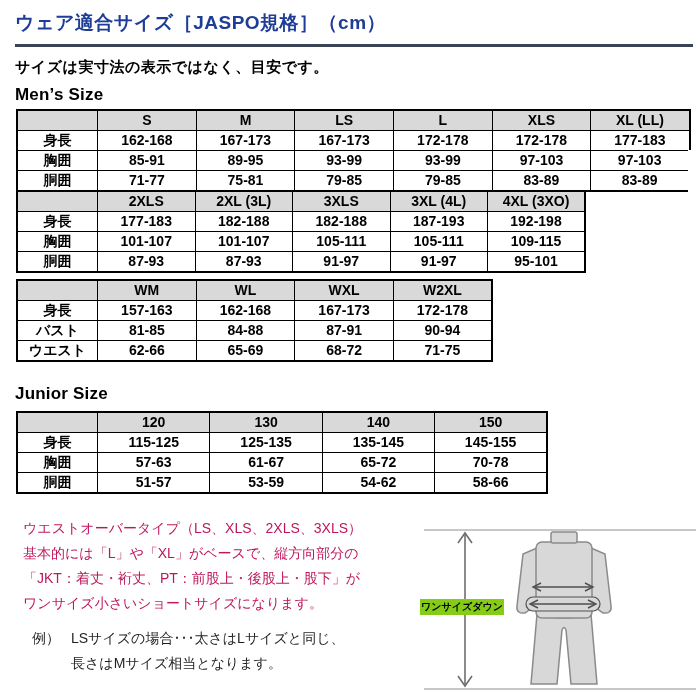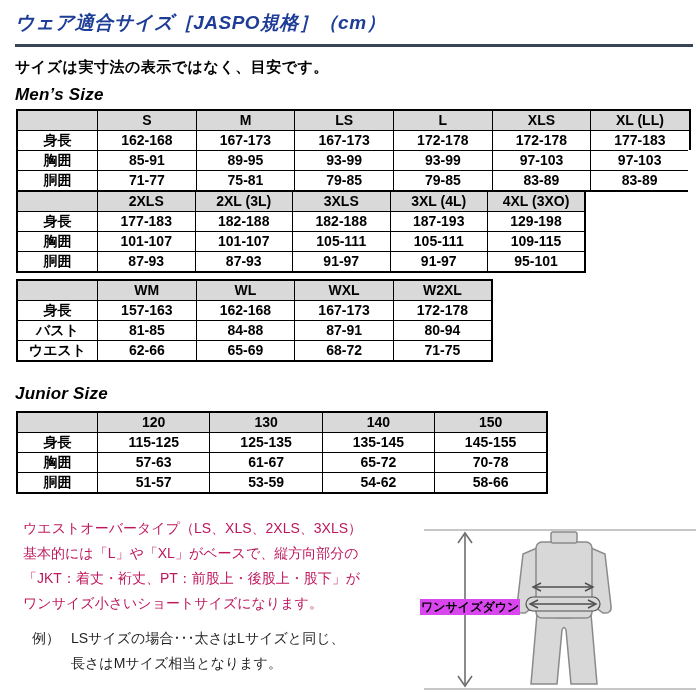--- a/index.html
+++ b/index.html
@@ -2,25 +2,25 @@
 <html><head>
 <meta charset="utf-8">
 <style>
   html,body{margin:0;padding:0;}
   body{
     width:700px;height:700px;background:#ffffff;position:relative;overflow:hidden;
     font-family:"Liberation Sans","DejaVu Sans",sans-serif;color:#000;
   }
   .content{padding:8px 0 0 15px;}
   h1.title{
-    color:#1e3d96;font-size:19px;font-weight:bold;margin:2px 0 0 0;letter-spacing:.5px;font-style:italic;
+    color:#1e3d96;font-size:19px;font-weight:bold;margin:2px 0 0 0;letter-spacing:.5px;
   }
   .rule{height:2.5px;background:#3a4456;width:678px;margin-top:8px;}
   .subtitle{font-size:15px;font-weight:bold;margin-top:11px;letter-spacing:.5px;}
-  h2.section{font-size:17px;font-weight:bold;margin:0;letter-spacing:.2px;font-style:italic;}
+  h2.section{font-size:17px;font-weight:bold;margin:0;letter-spacing:.2px;}
   h2.m-mens{margin-top:8px;}
   h2.m-womens{margin-top:15px;}
   h2.m-junior{margin-top:22px;}
   table.size-table{border-collapse:collapse;table-layout:fixed;margin-left:1px;}
   table.size-table td{
     border:1.5px solid #000;text-align:center;font-weight:bold;font-size:14px;
     height:15px;padding:1px 0 2px 0;line-height:16px;white-space:nowrap;overflow:hidden;
   }
   table.size-table{border:2.5px solid #000;}
   table.size-table tr.hrow td{background:#d9d9d9;}
@@ -30,22 +30,22 @@
   #wtab{width:477px;margin-top:6px;border-radius:11px;}
   #jtab{width:532px;margin-top:7px;}
   
   #mens1 tr:nth-child(3) td:last-child,
   #mens1 tr:nth-child(4) td:last-child{border-right:3px solid #fff;}
   .note{margin-top:22px;margin-left:8px;font-size:14px;line-height:25px;color:#be185d;}
   .example{margin-top:10px;margin-left:17px;display:flex;gap:11px;font-size:14px;line-height:25px;color:#1f1f1f;}
   .diagram{position:absolute;left:424px;top:526px;width:274px;height:170px;}
   .diagram svg{position:absolute;left:0;top:0;}
   .diagram-label{
-    position:absolute;left:-4px;top:73px;background:#d946ef;padding:0 1px;
-    font-size:12px;font-weight:bold;line-height:16px;white-space:nowrap;color:#000;
+    position:absolute;left:-4px;top:73px;background:#84cc16;padding:0 1px;
+    font-size:10px;font-weight:bold;line-height:16px;white-space:nowrap;color:#000;
   }
 </style>
 </head>
 <body>
 
 <div class="content">
   <h1 class="title">ウェア適合サイズ［JASPO規格］（cm）</h1>
   <div class="rule"></div>
   <div class="subtitle">サイズは実寸法の表示ではなく、目安です。</div>
 
@@ -99,21 +99,21 @@
           <td>3XLS</td>
           <td>3XL (4L)</td>
           <td>4XL (3XO)</td>
         </tr>
         <tr>
           <td class="lab">身長</td>
           <td>177-183</td>
           <td>182-188</td>
           <td>182-188</td>
           <td>187-193</td>
-          <td>129-198</td>
+          <td>192-198</td>
         </tr>
         <tr>
           <td class="lab">胸囲</td>
           <td>101-107</td>
           <td>101-107</td>
           <td>105-111</td>
           <td>105-111</td>
           <td>109-115</td>
         </tr>
         <tr>
@@ -141,21 +141,21 @@
           <td>157-163</td>
           <td>162-168</td>
           <td>167-173</td>
           <td>172-178</td>
         </tr>
         <tr>
           <td class="lab">バスト</td>
           <td>81-85</td>
           <td>84-88</td>
           <td>87-91</td>
-          <td>80-94</td>
+          <td>90-94</td>
         </tr>
         <tr>
           <td class="lab">ウエスト</td>
           <td>62-66</td>
           <td>65-69</td>
           <td>68-72</td>
           <td>71-75</td>
         </tr>
       </tbody>
     </table>

